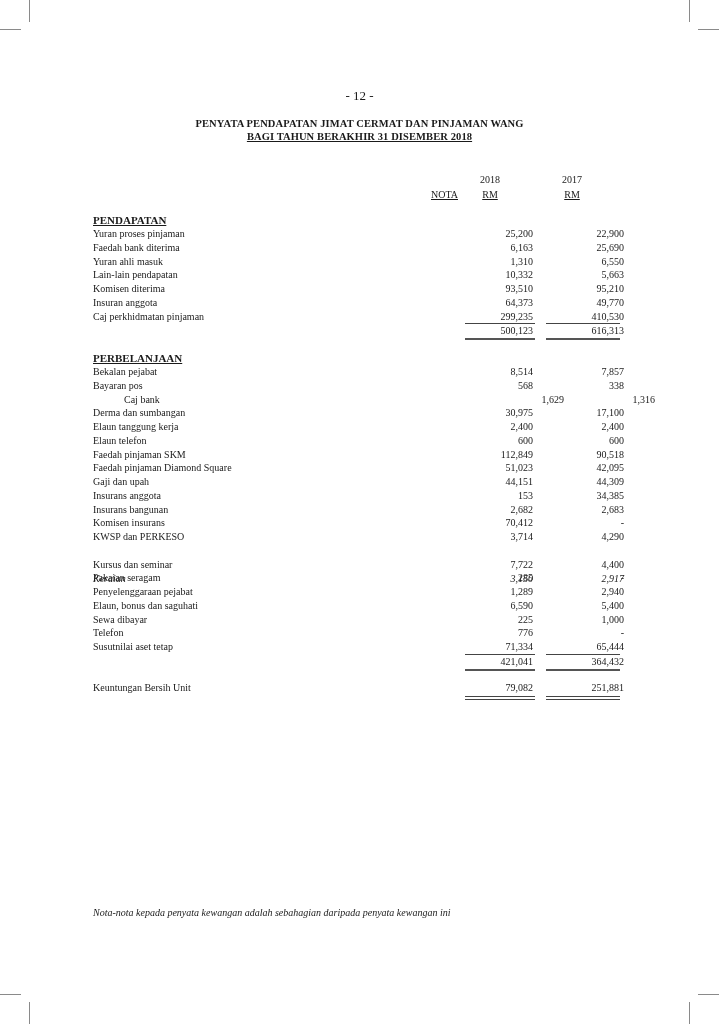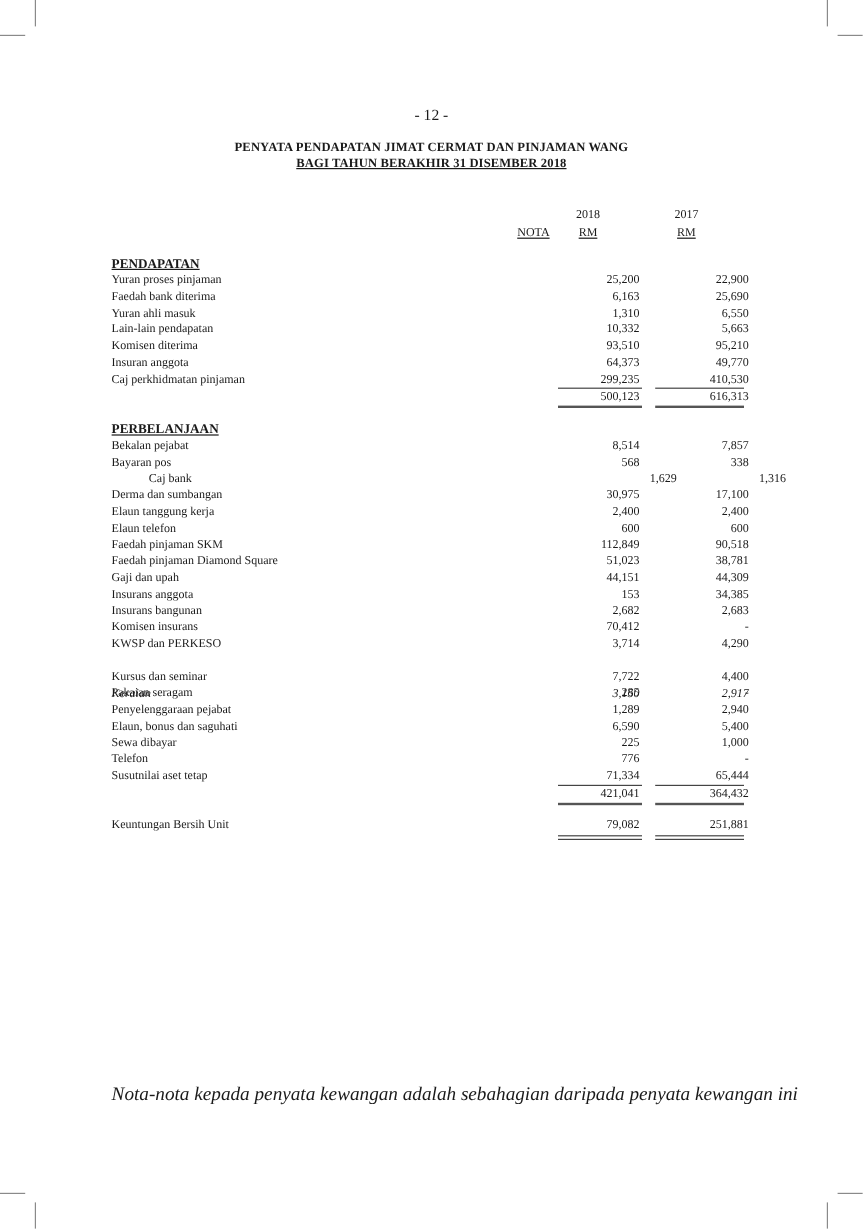--- a/index.html
+++ b/index.html
@@ -12,21 +12,21 @@
   .title2 { top:131px; text-decoration:underline; }
   .hdr { position:absolute; font-size:10px; text-align:center; width:60px; }
   .u { text-decoration:underline; }
   .section { position:absolute; left:93px; font-weight:bold; font-size:11px; text-decoration:underline; }
   .row { position:absolute; left:93px; width:535px; height:14px; font-size:10px; line-height:14px; }
   .row .lbl { position:absolute; left:0; }
   .row .v18 { position:absolute; right:95px; width:80px; text-align:right; }
   .row .v17 { position:absolute; right:4px; width:80px; text-align:right; }
   .rule { position:absolute; height:1px; background:#444; }
   .rule.thick { height:2px; background:#555; }
-  .footnote { position:absolute; left:93px; top:906px; font-style:italic; font-size:16px; line-height:14px; }
+  .footnote { position:absolute; left:93px; top:906px; font-style:italic; font-size:10px; line-height:14px; }
 </style>
 </head>
 <body>
 
 <div class="crop" style="left:29px;top:0;width:1px;height:22px;"></div>
 <div class="crop" style="left:0;top:29px;width:21px;height:1px;"></div>
 <div class="crop" style="left:689px;top:0;width:1px;height:22px;"></div>
 <div class="crop" style="left:698px;top:29px;width:21px;height:1px;"></div>
 <div class="crop" style="left:0;top:994px;width:21px;height:1px;"></div>
 <div class="crop" style="left:29px;top:1002px;width:1px;height:22px;"></div>
@@ -119,21 +119,21 @@
       <span class="v17">600</span>
     </div>
     <div class="row" style="top: 448px;">
       <span class="lbl">Faedah pinjaman SKM</span>
       <span class="v18">112,849</span>
       <span class="v17">90,518</span>
     </div>
     <div class="row" style="top: 461px;">
       <span class="lbl">Faedah pinjaman Diamond Square</span>
       <span class="v18">51,023</span>
-      <span class="v17">38,781</span>
+      <span class="v17">42,095</span>
     </div>
     <div class="row" style="top: 475px;">
       <span class="lbl">Gaji dan upah</span>
       <span class="v18">44,151</span>
       <span class="v17">44,309</span>
     </div>
     <div class="row" style="top: 489px;">
       <span class="lbl">Insurans anggota</span>
       <span class="v18">153</span>
       <span class="v17">34,385</span>

